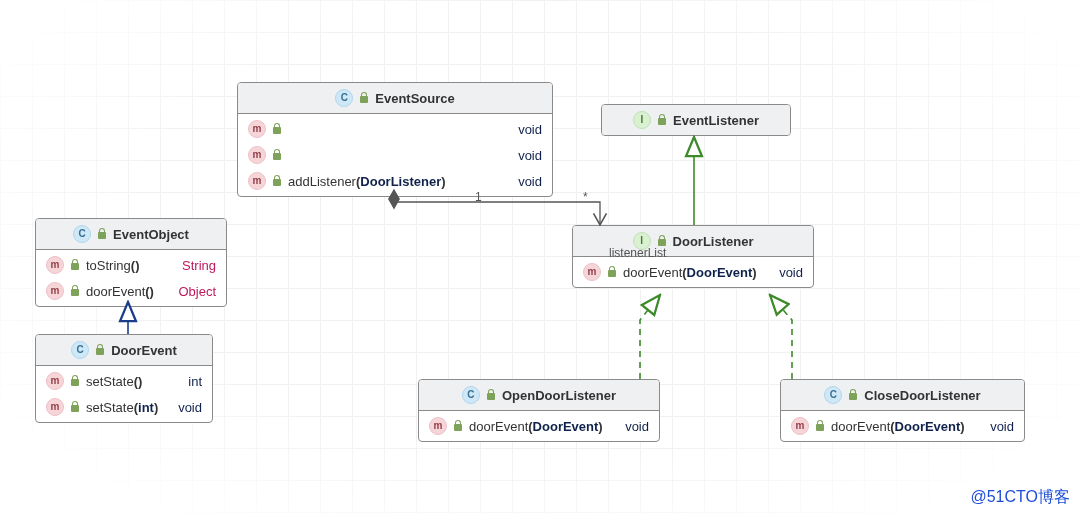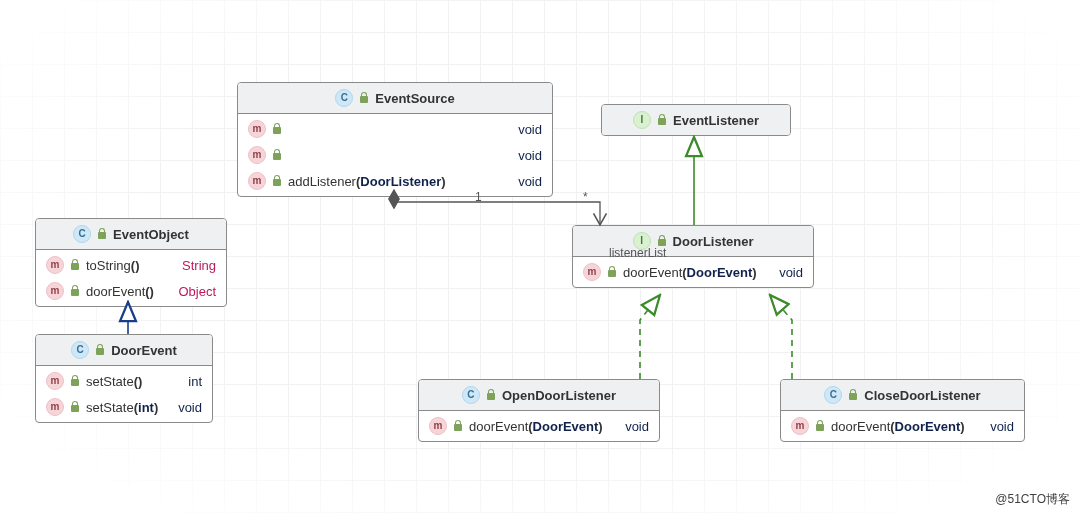--- a/index.html
+++ b/index.html
@@ -79,21 +79,21 @@
     border: 1.5px solid #7fa25a; border-bottom: none; border-radius: 3px 3px 0 0;
   }
 
   
   svg.overlay { position: absolute; inset: 0; width: 1080px; height: 514px; pointer-events: none; }
   .relation-label { position: absolute; font-size: 12px; color: #555; }
 
   .watermark {
     position: absolute;
     right: 10px; bottom: 6px;
-    font-size: 12px; color: #404040;
+    font-size: 16px; color: #1d4ed8;
   }
 </style>
 </head>
 <body>
 
 <div class="grid-bg"></div>
 
 <div class="uml-box" style="left:237px; top:82px; width:314px;">
   <div class="uml-header">
     <span class="badge badge-c">C</span>

